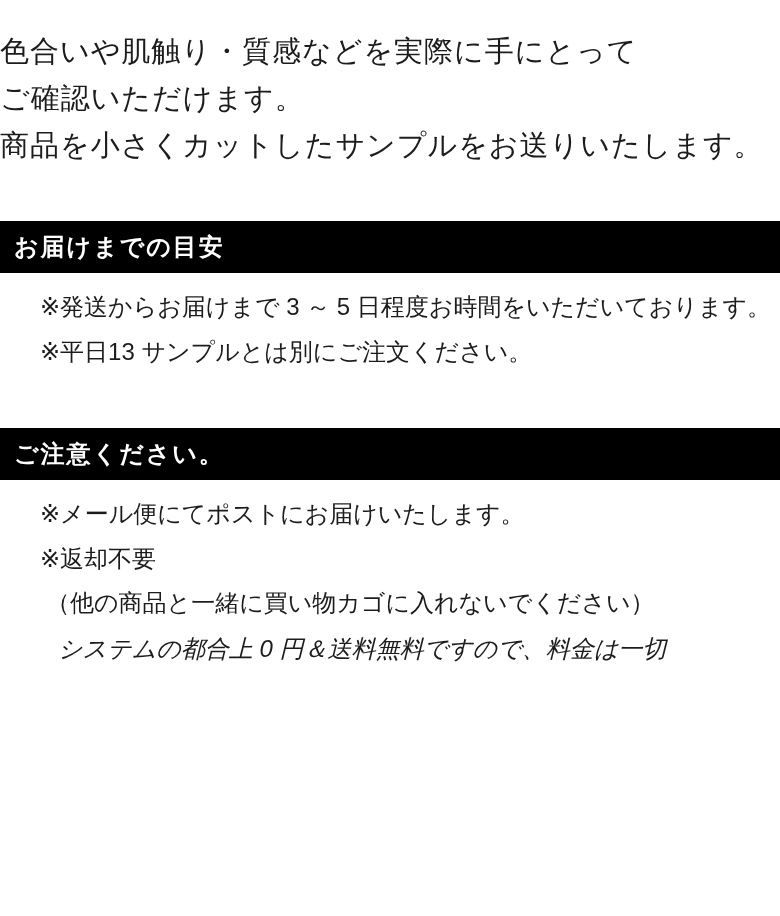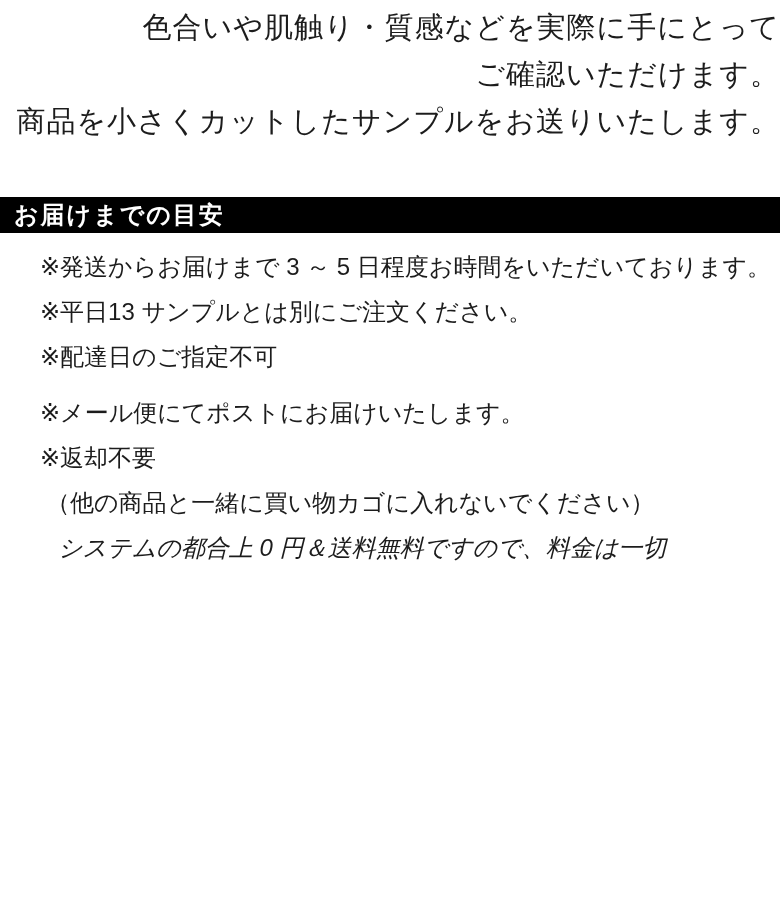--- a/index.html
+++ b/index.html
@@ -10,30 +10,30 @@
   .page {
     position: relative;
     width: 780px;
     height: 916px;
     background: #ffffff;
     overflow: hidden;
     font-family: "Liberation Sans", "DejaVu Sans", sans-serif;
     color: #1c1c1c;
   }
   .intro {
-    padding-top: 4px;
-    text-align: right;
+    padding-top: 28px;
+    text-align: left;
     font-size: 29px;
     line-height: 47px;
     letter-spacing: 1px;
     font-weight: 500;
     white-space: nowrap;
   }
   .section-bar {
-    height: 36px;
+    height: 52px;
     background: #000000;
     display: flex;
     align-items: center;
     padding-left: 14px;
     box-sizing: border-box;
   }
   .section-bar.first { margin-top: 52px; }
   .section-bar.second { margin-top: 54px; }
   .section-title {
     color: #ffffff;
@@ -45,44 +45,46 @@
   .notes {
     margin-top: 11px;
     font-size: 24px;
     line-height: 45px;
     padding-left: 12px;
   }
   .note {
     padding-left: 28px;
     white-space: nowrap;
   }
-  .note.indent-paren { padding-left: 34px; }
+  .note.indent-paren { padding-left: 34px; font-family: Liberation Serif, serif; }
   .note.indent-cont  { padding-left: 46px; font-style: italic; }
 </style>
 </head>
 <body>
 
 <div class="page">
 
   <div class="intro">
     <div class="intro-line">色合いや肌触り・質感などを実際に手にとって</div>
     <div class="intro-line">ご確認いただけます。</div>
     <div class="intro-line">商品を小さくカットしたサンプルをお送りいたします。</div>
   </div>
 
   <div class="section-bar first">
     <span class="section-title">お届けまでの目安</span>
   </div>
 
   <div class="notes">
     <div class="note">※発送からお届けまで 3 ～ 5 日程度お時間をいただいております。</div>
     <div class="note">※平日13 サンプルとは別にご注文ください。</div>
-    <div class="note">※配達日のご指定不可</div>
   </div>
 
+  <div class="section-bar second">
+    <span class="section-title">ご注意ください。</span>
+  </div>
 
   <div class="notes">
     <div class="note">※メール便にてポストにお届けいたします。</div>
     <div class="note">※返却不要</div>
     <div class="note indent-paren">（他の商品と一緒に買い物カゴに入れないでください）</div>
     <div class="note indent-cont">システムの都合上 0 円＆送料無料ですので、料金は一切</div>
   </div>
 
 </div>
 

